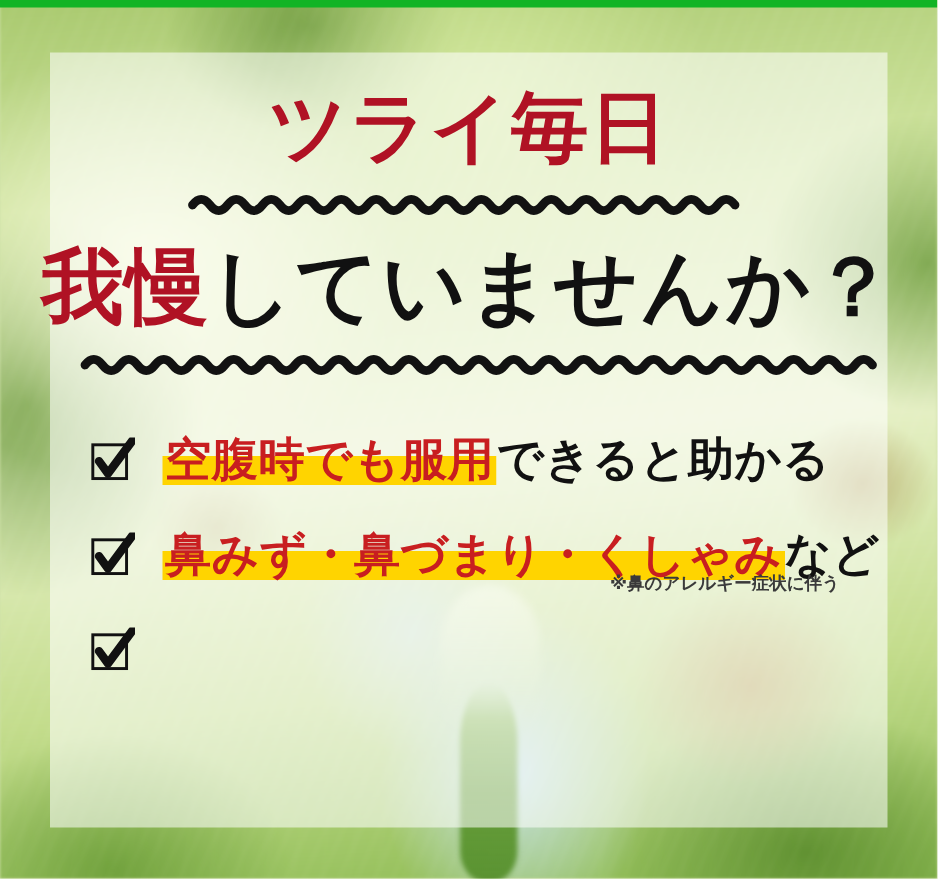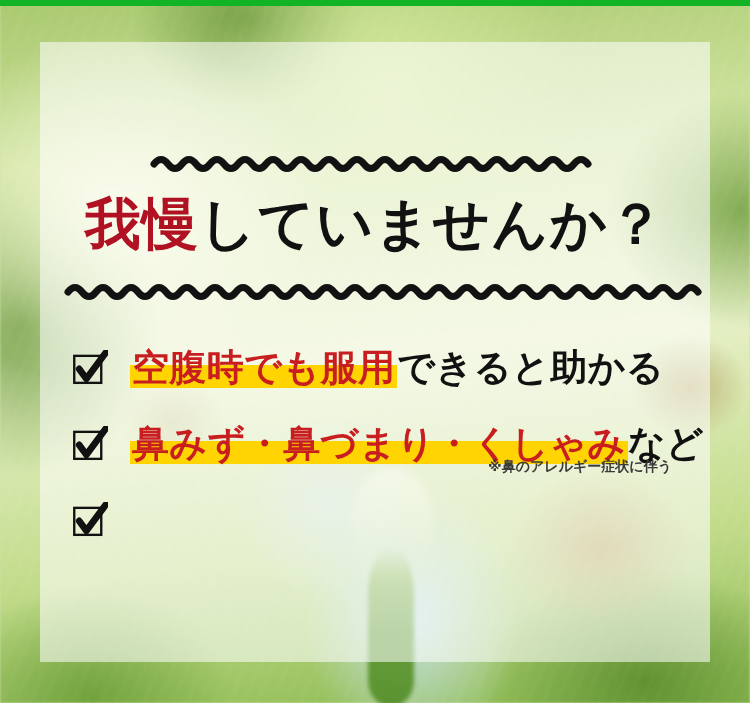--- a/index.html
+++ b/index.html
@@ -127,21 +127,21 @@
     white-space: nowrap;
   }
   #headline-one {
     top: 72px;
     font-size: 62px;
     line-height: 1;
     color: #b01224;
   }
   #headline-two {
     top: 196px;
-    font-size: 56px;
+    font-size: 66px;
     line-height: 1;
     color: #111111;
   }
   #headline-two .accent { color: #b01224; }
 
   
   .wave {
     position: absolute;
     z-index: 4;
     overflow: visible;
@@ -209,20 +209,21 @@
   <div class="bg-photo"></div>
   <div class="bg-needles"></div>
   <div class="bg-sprig"></div>
 
   <div class="top-rule"></div>
 
   <div class="panel"></div>
 
   <div class="content">
 
+    <div class="headline" id="headline-one">ツライ毎日</div>
 
     <svg class="wave" id="wave-one" width="448" height="22" viewBox="0 0 448 22">
       <path d="M2,12 q7,-9 14,0 t14,0 t14,0 t14,0 t14,0 t14,0 t14,0 t14,0 t14,0 t14,0 t14,0 t14,0
                t14,0 t14,0 t14,0 t14,0 t14,0 t14,0 t14,0 t14,0 t14,0 t14,0 t14,0 t14,0 t14,0 t14,0
                t14,0 t14,0 t14,0 t14,0 t14,0" fill="none" stroke="#121212" stroke-width="7" stroke-linecap="round"></path>
     </svg>
 
     <div class="headline" id="headline-two">
       <span class="accent">我慢</span><span>していませんか？</span>
     </div>

